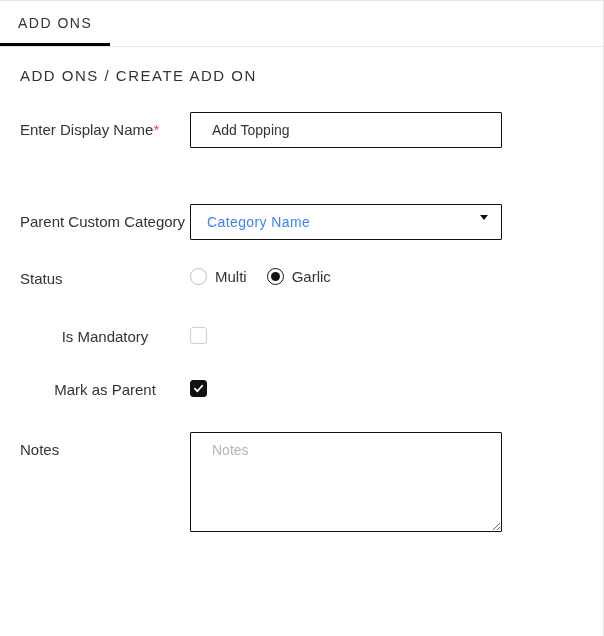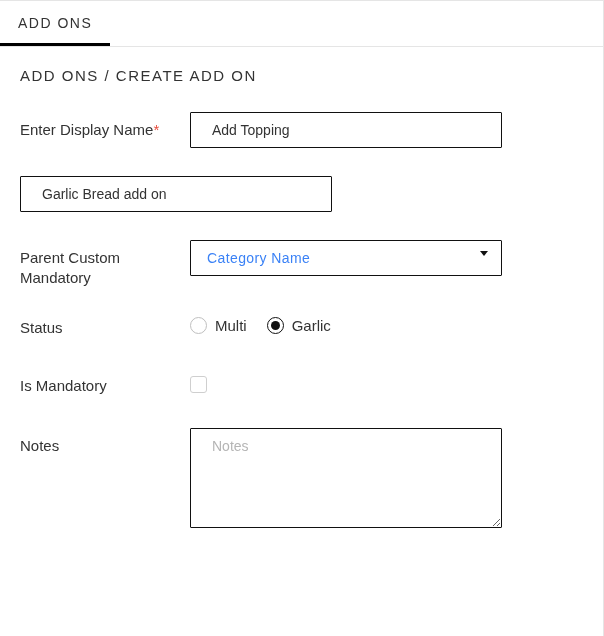--- a/index.html
+++ b/index.html
@@ -165,21 +165,21 @@
     display: none;
     width: 11px;
     height: 11px;
     stroke: #fff;
   }
   textarea {
     resize: both;
     height: 100px;
   }
   .status-row .label-col { padding-top: 1px; }
-  .check-row .label-col { padding-top: 0; }
+  .check-row .label-col { padding-top: 0; text-align: center; }
 </style>
 </head>
 <body>
 
 <div class="tabs">
   <div class="tab active">ADD ONS</div>
 </div>
 
 <div class="content">
 
@@ -192,27 +192,24 @@
   <div class="form-row">
     <div class="label-col">
       <span>Enter Display Name</span><span class="req">*</span>
     </div>
     <div class="ctrl-col">
       <input type="text" value="Add Topping" style="">
     </div>
   </div>
 
   <div class="form-row">
-    <div class="ctrl-col">
-      <input type="text" value="Garlic Bread add on" style="">
-    </div>
-  </div>
-
-  <div class="form-row">
-    <div class="label-col">Parent Custom Mandatory</div>
+  </div>
+
+  <div class="form-row">
+    <div class="label-col">Parent Custom Category</div>
     <div class="ctrl-col">
       <div class="select-wrap">
         <select>
           <option>Category Name</option>
         </select>
         <div class="select-caret"></div>
       </div>
     </div>
   </div>
 
@@ -234,20 +231,30 @@
 
   <div class="form-row check-row small-gap">
     <div class="label-col">Is Mandatory</div>
     <div class="ctrl-col">
       <div class="checkbox">
         
       </div>
     </div>
   </div>
 
+  <div class="form-row check-row small-gap">
+    <div class="label-col">Mark as Parent</div>
+    <div class="ctrl-col">
+      <div class="checkbox checked">
+        <svg viewBox="0 0 12 12">
+            <path d="M2 6.2 L4.8 9 L10 3" fill="none" stroke-width="2" stroke-linecap="round" stroke-linejoin="round"></path>
+          </svg>
+      </div>
+    </div>
+  </div>
 
   <div class="form-row">
     <div class="label-col">Notes</div>
     <div class="ctrl-col">
       <textarea placeholder="Notes" style=""></textarea>
     </div>
   </div>
 
 </div>
 

